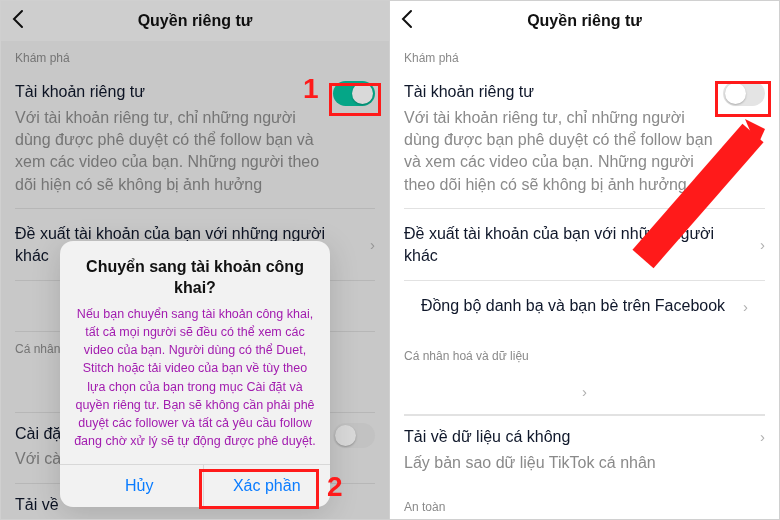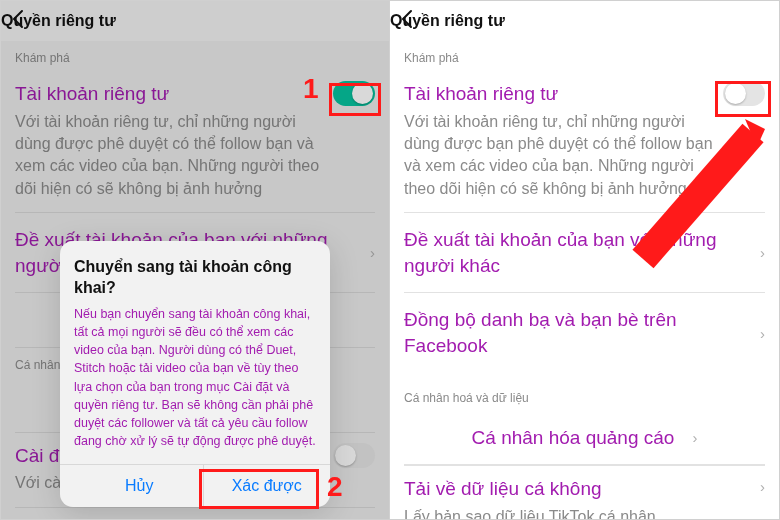--- a/index.html
+++ b/index.html
@@ -28,21 +28,21 @@
   .dim-overlay {
     position: absolute;
     inset: 0;
     background: rgba(0,0,0,0.15);
     pointer-events: none;
     z-index: 2;
   }
   .header {
     display: flex;
     align-items: center;
-    justify-content: flex-start;
+    justify-content: center;
     height: 40px;
     position: relative;
     background: inherit;
   }
   .pane-left .header { background: #f3f3f3; }
   .pane-right .header { background: #fff; }
   .back {
     position: absolute;
     left: 10px;
     top: 8px;
@@ -55,22 +55,22 @@
     font-size: 12px;
     color: #8a8a8a;
     padding: 10px 14px 6px;
   }
   .row {
     padding: 10px 14px 12px;
     background: transparent;
     position: relative;
   }
   .row-title {
-    font-size: 19px;
-    color: #a21caf;
+    font-size: 16px;
+    color: #0f172a;
     margin-bottom: 4px;
     line-height: 1.35;
   }
   .row-desc {
     font-size: 16px;
     color: #8a8a8a;
     line-height: 1.4;
     padding-right: 48px;
   }
   .row-nav {
@@ -137,21 +137,21 @@
     left: 50%;
     bottom: 12px;
     transform: translateX(-50%);
     width: 270px;
     background: #f2f2f2;
     border-radius: 13px;
     z-index: 4;
     overflow: hidden;
     box-shadow: 0 6px 30px rgba(0,0,0,0.15);
   }
-  .dialog-body { padding: 16px 14px 14px; }
+  .dialog-body { padding: 16px 14px 14px; text-align: center; }
   .dialog-title { font-size: 16px; font-weight: 600; color: #111; line-height: 1.3; margin-bottom: 6px; }
   .dialog-msg { font-size: 12.5px; color: #a21caf; line-height: 1.45; }
   .dialog-btns { display: flex; border-top: 1px solid #d8d8d8; padding-left: 16px; }
   .dialog-btn {
     flex: 1;
     text-align: center;
     padding: 12px 0;
     font-size: 16px;
     color: #0a7cff;
   }
@@ -219,21 +219,21 @@
 
     <div class="dim-overlay"></div>
 
     <div class="dialog">
       <div class="dialog-body">
         <div class="dialog-title">Chuyển sang tài khoản công khai?</div>
         <div class="dialog-msg">Nếu bạn chuyển sang tài khoản công khai, tất cả mọi người sẽ đều có thể xem các video của bạn. Người dùng có thể Duet, Stitch hoặc tải video của bạn về tùy theo lựa chọn của bạn trong mục Cài đặt và quyền riêng tư. Bạn sẽ không cần phải phê duyệt các follower và tất cả yêu cầu follow đang chờ xử lý sẽ tự động được phê duyệt.</div>
       </div>
       <div class="dialog-btns">
         <div class="dialog-btn">Hủy</div>
-        <div class="dialog-btn">Xác được</div>
+        <div class="dialog-btn">Xác phần</div>
       </div>
     </div>
 
     <div class="red-box" style="left:328px; top:82px; width:52px; height:33px;"></div>
     <div class="red-num" style="left:302px; top:72px;">1</div>
     <div class="red-box" style="left:198px; top:468px; width:120px; height:40px;"></div>
     <div class="red-num" style="left:326px; top:470px;">2</div>
   </div>
 
   <div class="pane pane-right">
@@ -264,21 +264,20 @@
     <div class="divider"></div>
 
     <div class="row-nav">
       <div class="row-title">Đồng bộ danh bạ và bạn bè trên Facebook</div>
       <div class="chevron">›</div>
     </div>
 
     <div class="section-label" style="padding-top:18px;">Cá nhân hoá và dữ liệu</div>
 
     <div class="row-nav">
-      <div class="row-title">Cá nhân hóa quảng cáo</div>
       <div class="chevron">›</div>
     </div>
     <div class="divider"></div>
 
     <div class="divider"></div>
 
     <div class="row" style="padding-bottom:10px;">
       <div class="row-title">Tải về dữ liệu cá không</div>
       <div class="row-desc">Lấy bản sao dữ liệu TikTok cá nhân</div>
       <div class="chevron" style="position:absolute; right:14px; top:12px;">›</div>

